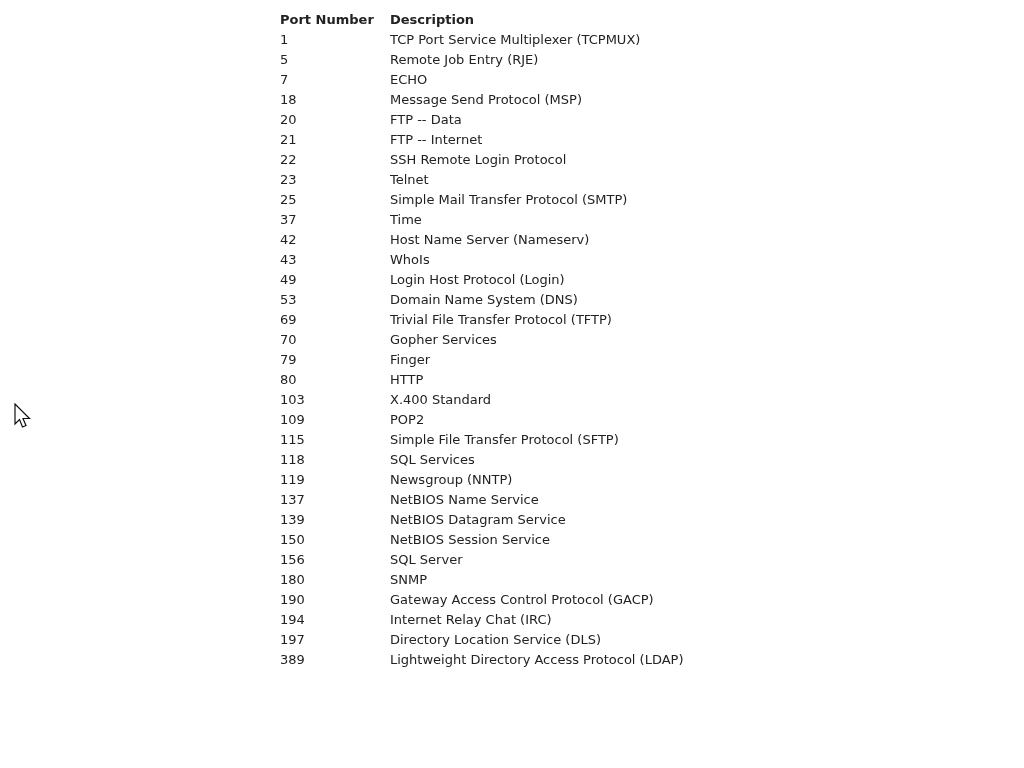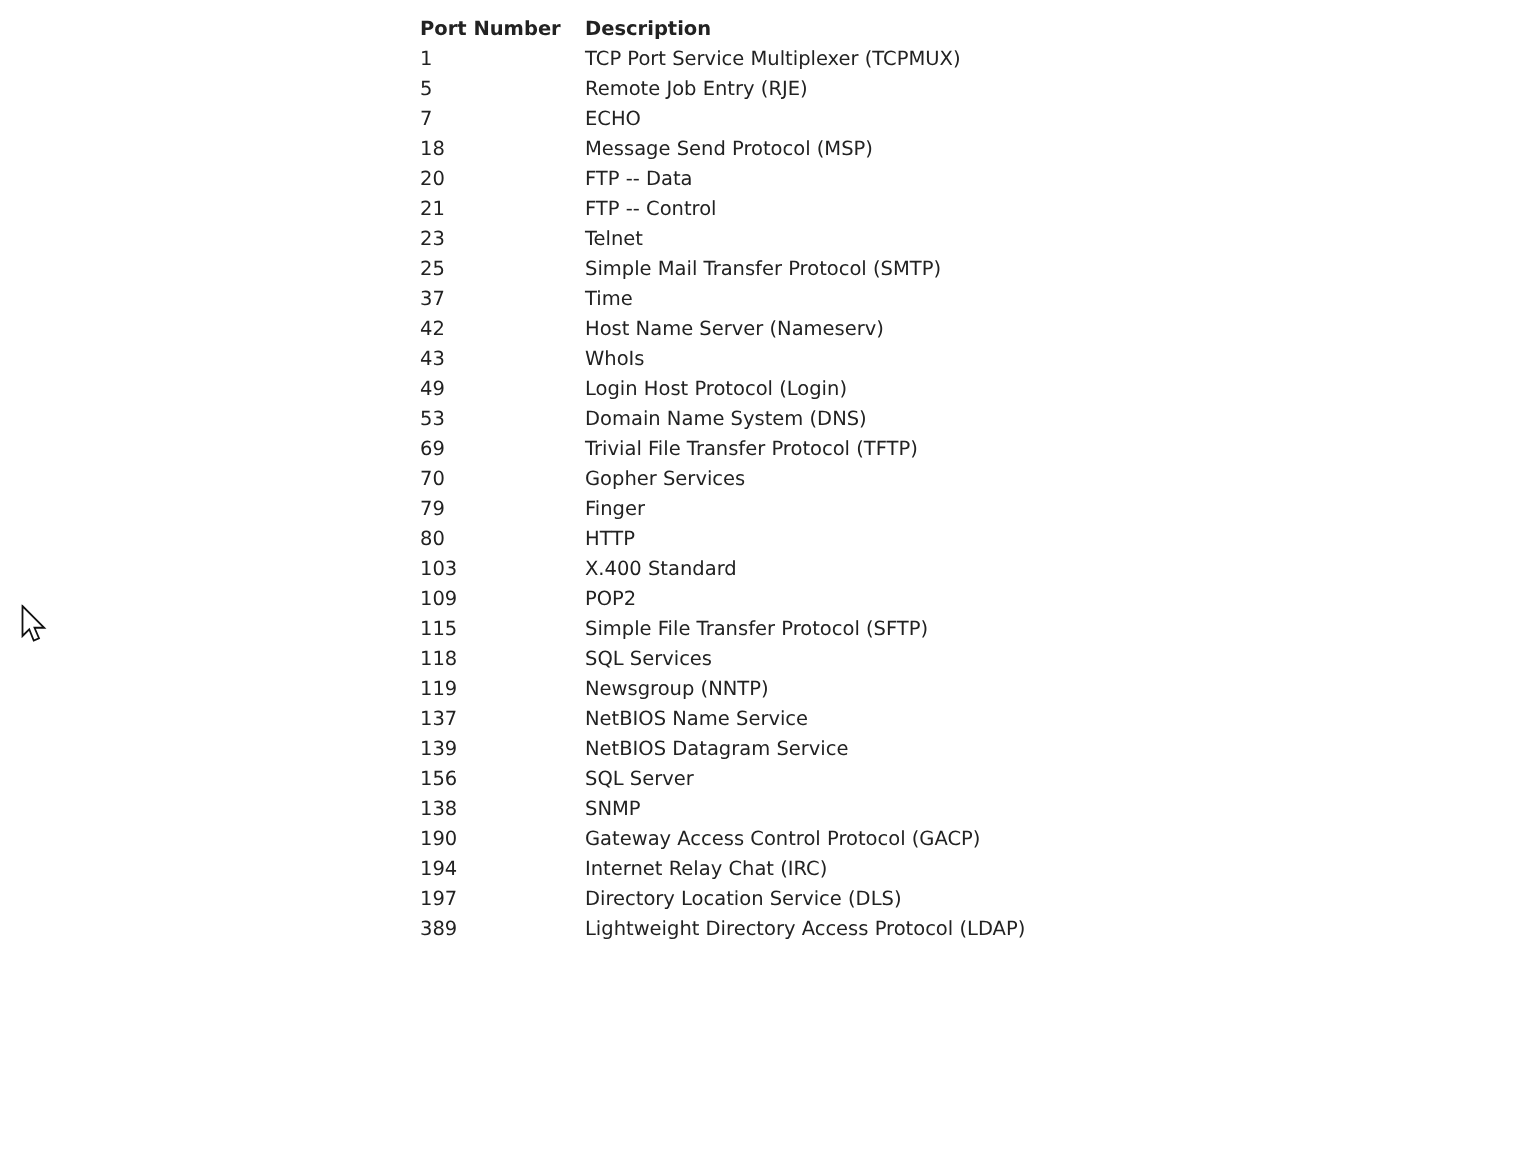--- a/index.html
+++ b/index.html
@@ -75,21 +75,25 @@
       <tr>
         <td>18</td>
         <td>Message Send Protocol (MSP)</td>
       </tr>
       <tr>
         <td>20</td>
         <td>FTP -- Data</td>
       </tr>
       <tr>
         <td>21</td>
-        <td>FTP -- Control</td>
+        <td>FTP -- Internet</td>
+      </tr>
+      <tr>
+        <td>22</td>
+        <td>SSH Remote Login Protocol</td>
       </tr>
       <tr>
         <td>23</td>
         <td>Telnet</td>
       </tr>
       <tr>
         <td>25</td>
         <td>Simple Mail Transfer Protocol (SMTP)</td>
       </tr>
       <tr>
@@ -150,25 +154,29 @@
       </tr>
       <tr>
         <td>137</td>
         <td>NetBIOS Name Service</td>
       </tr>
       <tr>
         <td>139</td>
         <td>NetBIOS Datagram Service</td>
       </tr>
       <tr>
+        <td>150</td>
+        <td>NetBIOS Session Service</td>
+      </tr>
+      <tr>
         <td>156</td>
         <td>SQL Server</td>
       </tr>
       <tr>
-        <td>138</td>
+        <td>180</td>
         <td>SNMP</td>
       </tr>
       <tr>
         <td>190</td>
         <td>Gateway Access Control Protocol (GACP)</td>
       </tr>
       <tr>
         <td>194</td>
         <td>Internet Relay Chat (IRC)</td>
       </tr>

